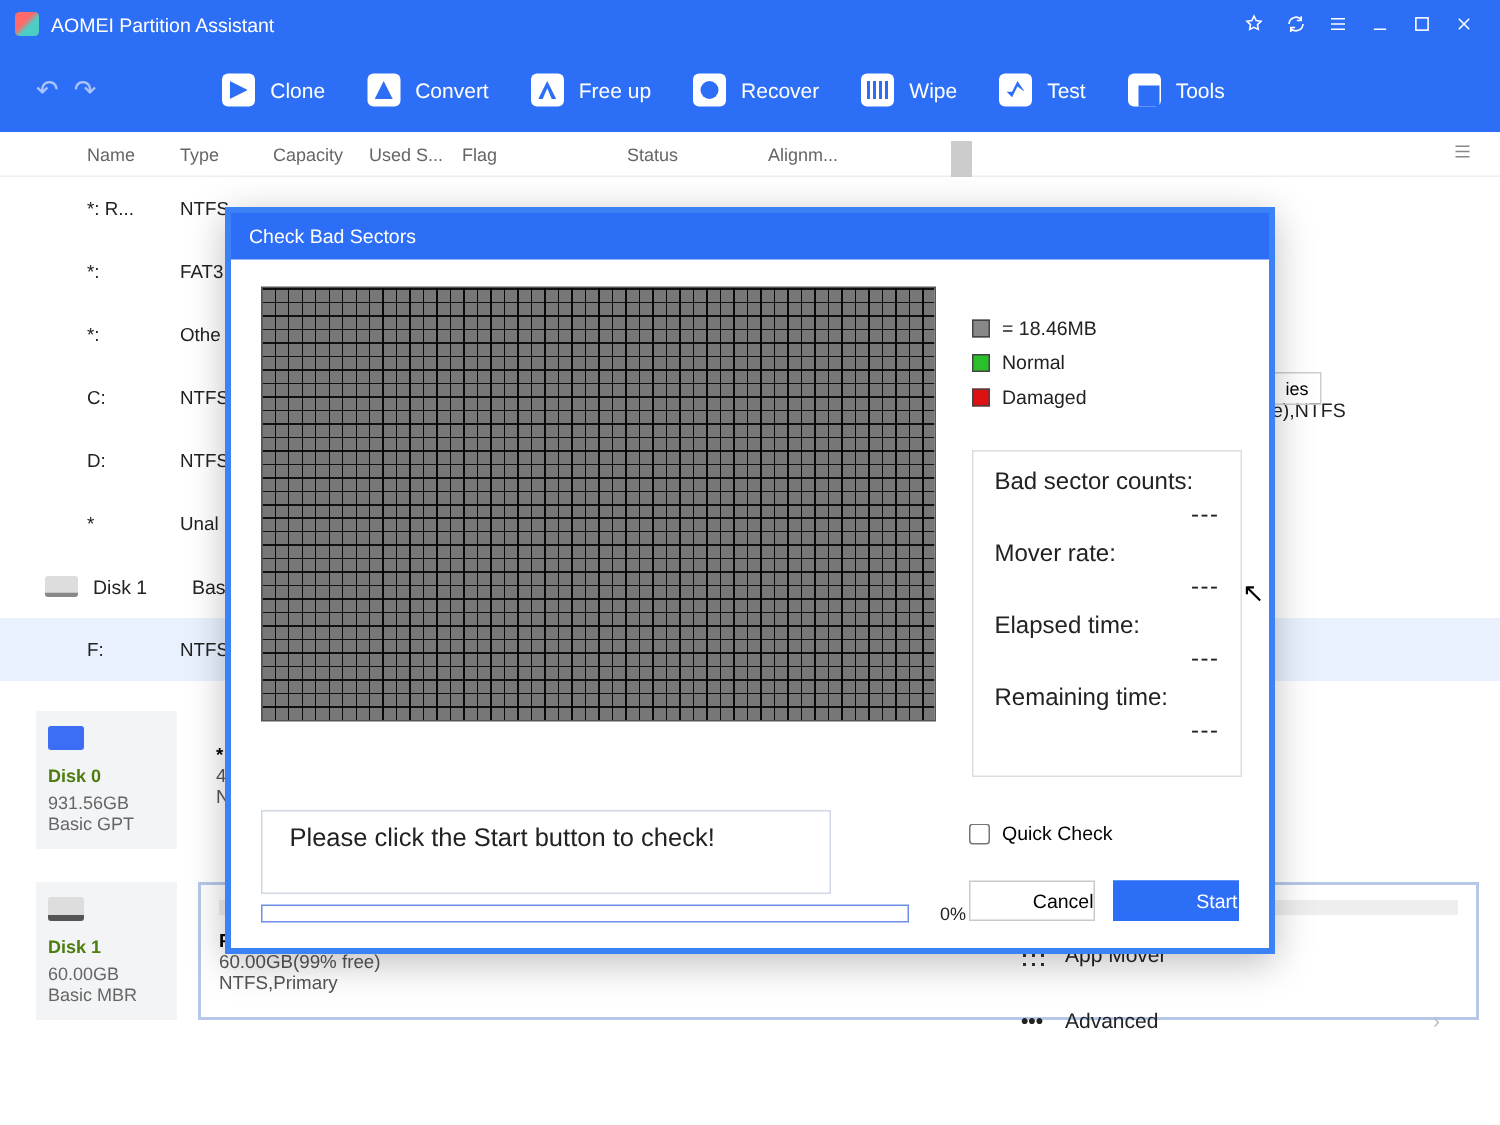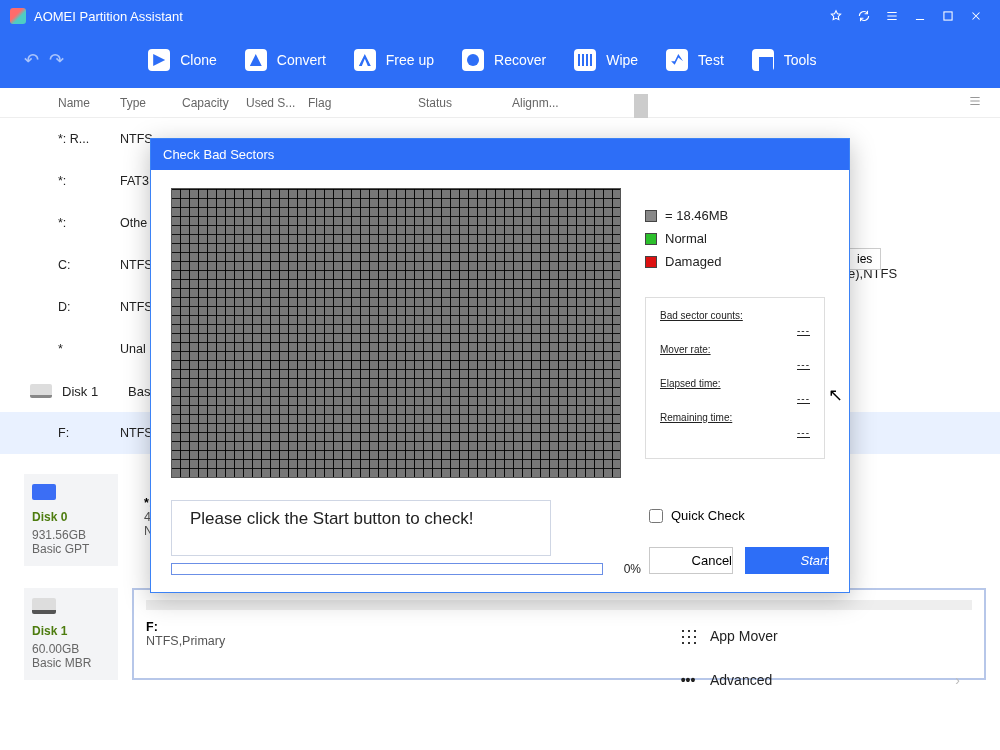--- a/index.html
+++ b/index.html
@@ -46,41 +46,41 @@
   .partbox .pn{font-weight:700;color:#000;}
   .partcol{flex:1;display:flex;flex-direction:column;gap:20px;}
   .rp-suffix{position:absolute;left:848px;top:218px;font-size:13px;color:#222;margin-top:48px;}
   .rp-prop{position:absolute;left:848px;top:248px;border:1px solid #ccc;padding:3px 8px;font-size:12px;}
   .sideitem{display:flex;align-items:center;gap:14px;padding:14px 0;font-size:14px;color:#222;}
   .sideitem .sic{width:16px;height:16px;}
   .sidecont{position:absolute;left:680px;top:614px;width:300px;}
   .chev{position:absolute;right:20px;color:#bbb;}
   .scroll-strip{position:absolute;left:634px;top:94px;width:14px;height:24px;background:#ccc;}
   
-  .modal{position:absolute;left:150px;top:138px;width:700px;background:#fff;border:1px solid #3b82f6;box-shadow:0 6px 24px rgba(0,0,0,.25);}
+  .modal{position:absolute;left:150px;top:138px;width:700px;background:#fff;border:4px solid #3b82f6;box-shadow:0 6px 24px rgba(0,0,0,.25);}
   .modal .mtitle{background:#2d6ef7;color:#fff;font-size:13px;padding:8px 12px;}
   .modal .mbody{display:flex;gap:24px;padding:18px 4px 10px 20px;}
   .grid{width:450px;height:290px;background:repeating-linear-gradient(0deg,#777 0 8px,#111 8px 9px),repeating-linear-gradient(90deg,transparent 0 8px,#111 8px 9px);background-blend-mode:multiply;border:1px solid #555;}
   .legend{font-size:13px;color:#222;}
   .legend .lg{display:flex;align-items:center;gap:8px;margin-bottom:8px;}
   .legend .sw{width:12px;height:12px;border:1px solid #444;}
   .legend .sw.gray{background:#888;} .legend .sw.green{background:#2cbf2c;} .legend .sw.red{background:#d11;}
-  .statbox{border:1px solid #ddd;margin-top:28px;padding:12px 14px;font-size:10px;color:#222;width:180px;text-decoration:underline;}
+  .statbox{border:1px solid #ddd;margin-top:28px;padding:12px 14px;font-size:16px;color:#222;width:180px;}
   .statbox .st{margin-bottom:4px;}
   .statbox .val{text-align:right;color:#222;margin-bottom:8px;letter-spacing:1px;}
   .msgbox{margin:12px 20px 4px 20px;border:1px solid #cfd6e4;height:56px;padding:8px 18px;font-size:17px;color:#222;width:380px;}
   .progressrow{display:flex;align-items:center;gap:10px;margin:6px 20px 16px 20px;width:470px;}
   .progress{flex:1;height:12px;border:1px solid #6b8fe6;background:#fff;}
   .pct{font-size:12px;color:#222;width:28px;text-align:right;}
   .modalright{position:absolute;right:20px;bottom:18px;width:180px;}
   .qc{display:flex;align-items:center;gap:8px;font-size:13px;margin-bottom:24px;}
   .qc input{width:14px;height:14px;}
   .mbtns{display:flex;gap:12px;}
   .mbtn{flex:1;text-align:right;padding:5px 0;font-size:13px;border:1px solid #c9c9c9;background:#fff;cursor:pointer;}
-  .mbtn.primary{background:#2d6ef7;color:#fff;border-color:#2d6ef7;font-style:italic;}
+  .mbtn.primary{background:#2d6ef7;color:#fff;border-color:#2d6ef7;}
   .cursor{position:absolute;left:828px;top:384px;font-size:18px;color:#000;pointer-events:none;}
 </style>
 </head>
 <body>
 
 <div class="titlebar">
   <div class="logo"></div>
   <div class="title">AOMEI Partition Assistant</div>
   <div class="tb-icon">
       <svg viewBox="0 0 24 24">
@@ -222,20 +222,21 @@
   <div class="diskcard">
     <div class="dci"></div>
     <div class="dnm">Disk 1</div>
     <div>60.00GB</div>
     <div>Basic MBR</div>
   </div>
   <div class="partcol">
     <div class="partbox">
       <div class="bar"></div>
       <div class="pn">F:</div>
+      <div>60.00GB(99% free)</div>
       <div>NTFS,Primary</div>
     </div>
   </div>
 </div>
 
 <div class="sidecont">
   <div class="sideitem">
     <span class="sic" style="background:radial-gradient(#333 1.2px,transparent 1.3px) 0 0/6px 6px;"></span>
     <span>App Mover</span>
   </div>

